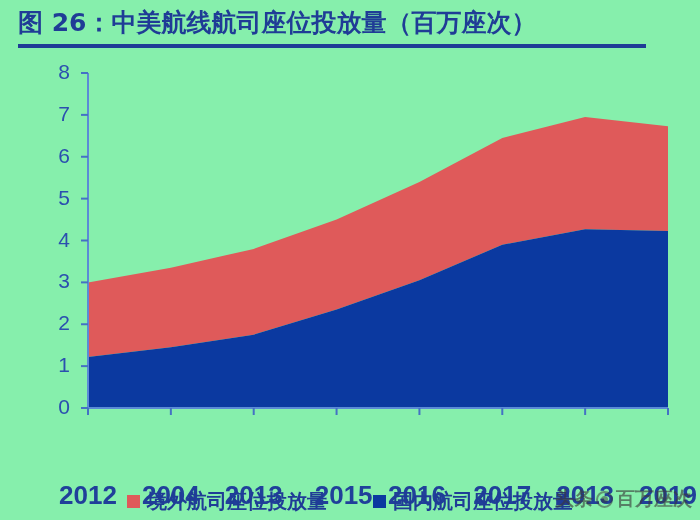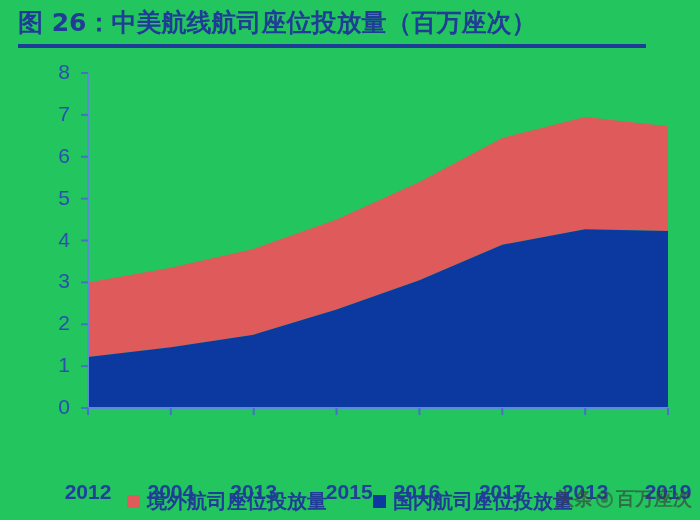--- a/index.html
+++ b/index.html
@@ -2,21 +2,21 @@
 <html><head>
 <meta charset="utf-8">
 <style>
   * { box-sizing: border-box; margin: 0; padding: 0; }
   html, body {
     width: 700px; height: 520px;
     background: #ffffff;
     font-family: "Liberation Sans", sans-serif;
     overflow: hidden;
   }
-  #root { position: relative; width: 700px; height: 520px; background: #22c55e; text-decoration: underline; }
+  #root { position: relative; width: 700px; height: 520px; background: #86efac; text-decoration: underline; }
 
   
   .title-block { position: absolute; left: 0; top: 0; width: 700px; height: 54px; }
   .title-text {
     position: absolute; left: 18px; top: 6px;
     font-size: 25px; font-weight: bold; letter-spacing: 0px;
     color: #1F3C96; white-space: nowrap;
     font-family: "DejaVu Sans", "Liberation Sans", sans-serif;
   }
   .title-rule {
@@ -30,21 +30,21 @@
 
   
   .ytick {
     position: absolute; width: 34px; text-align: right;
     font-size: 21px; color: #2B4FAF; font-weight: normal;
     font-family: "Liberation Sans", sans-serif;
   }
   
   .xtick {
     position: absolute; top: 424px; width: 72px; text-align: center;
-    font-size: 21px; color: #20409A; font-weight: bold;
+    font-size: 26px; color: #20409A; font-weight: bold;
     font-family: "Liberation Sans", sans-serif;
   }
 
   
   .legend {
     position: absolute; left: 0; top: 484px; width: 700px; height: 34px;
     display: flex; justify-content: center; align-items: center; gap: 46px;
   }
   .legend-item { display: flex; align-items: center; gap: 7px; }
   .legend-swatch { width: 13px; height: 13px; display: inline-block; }

